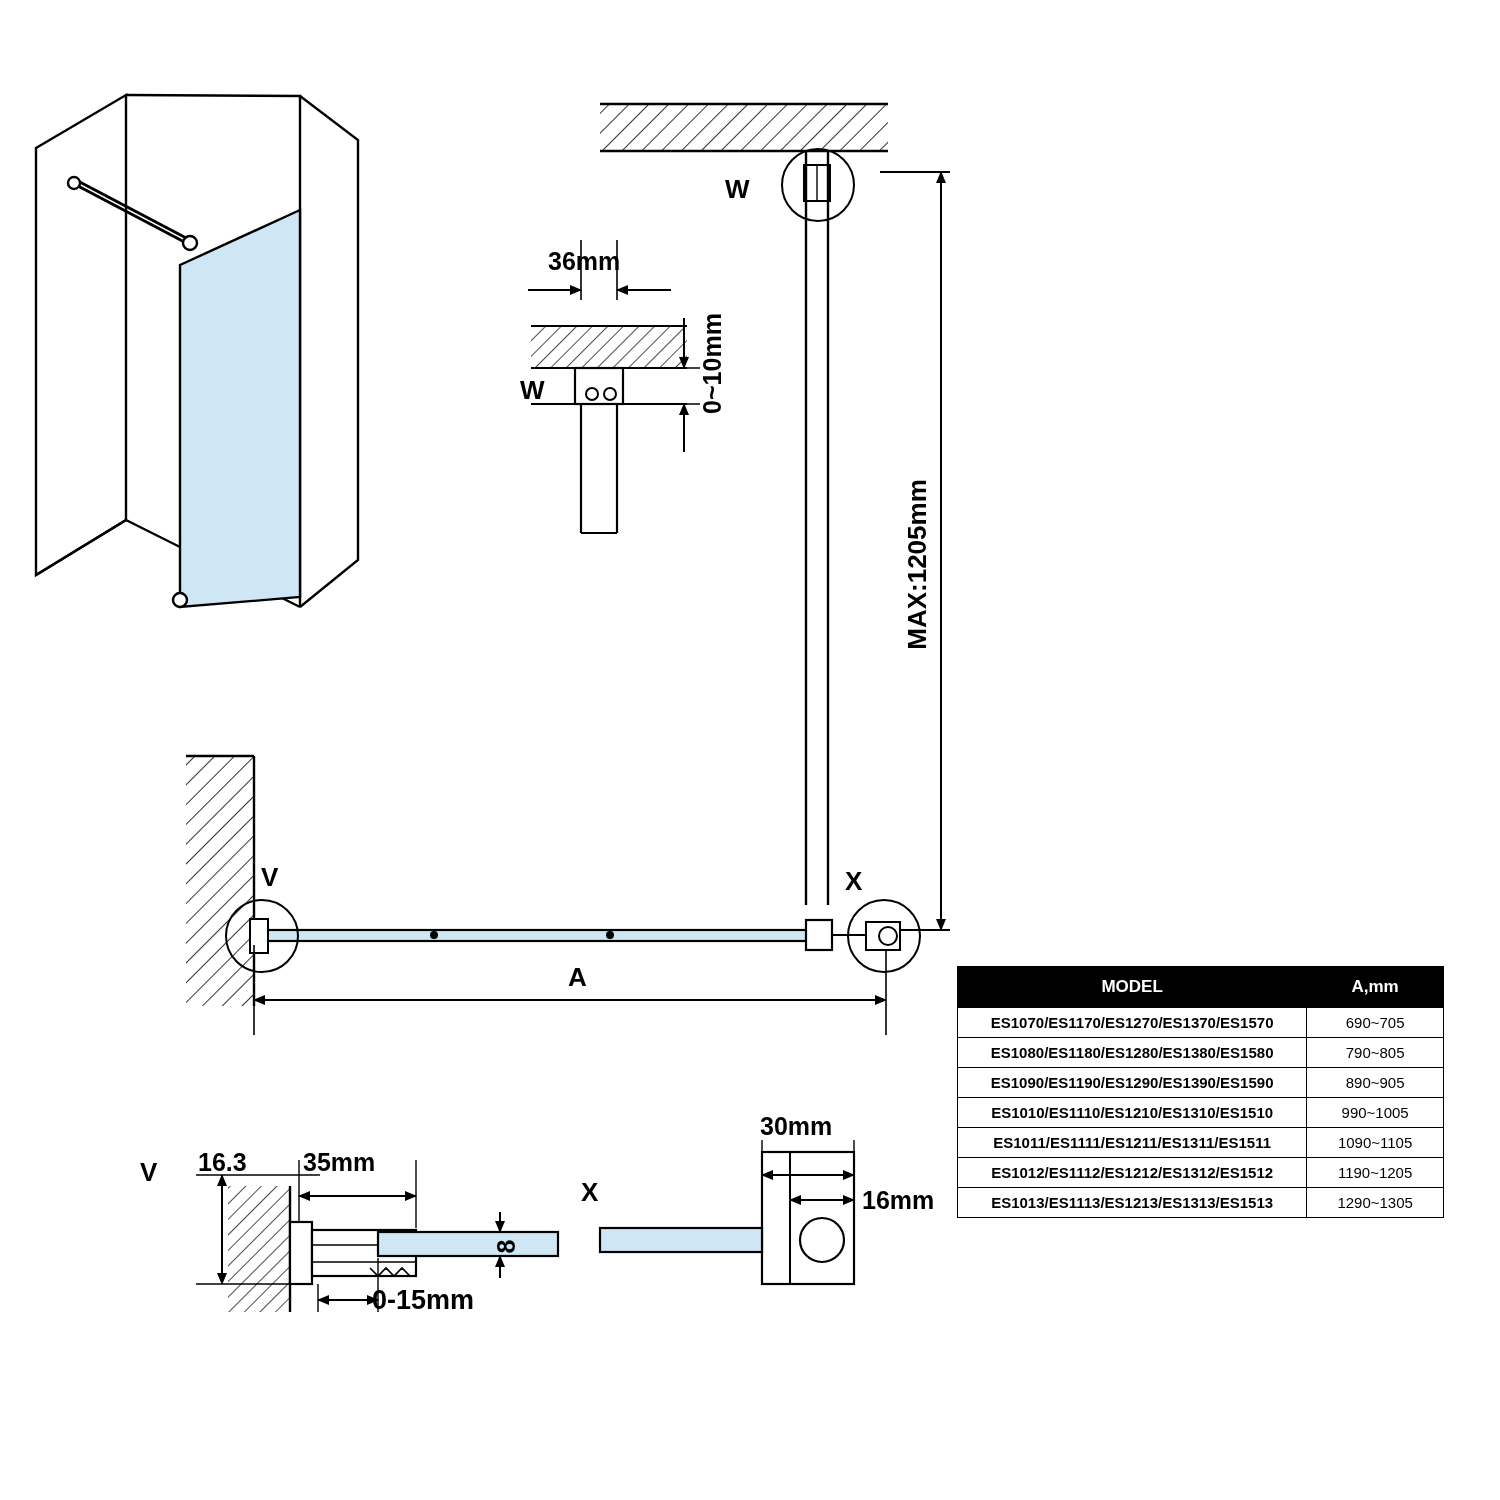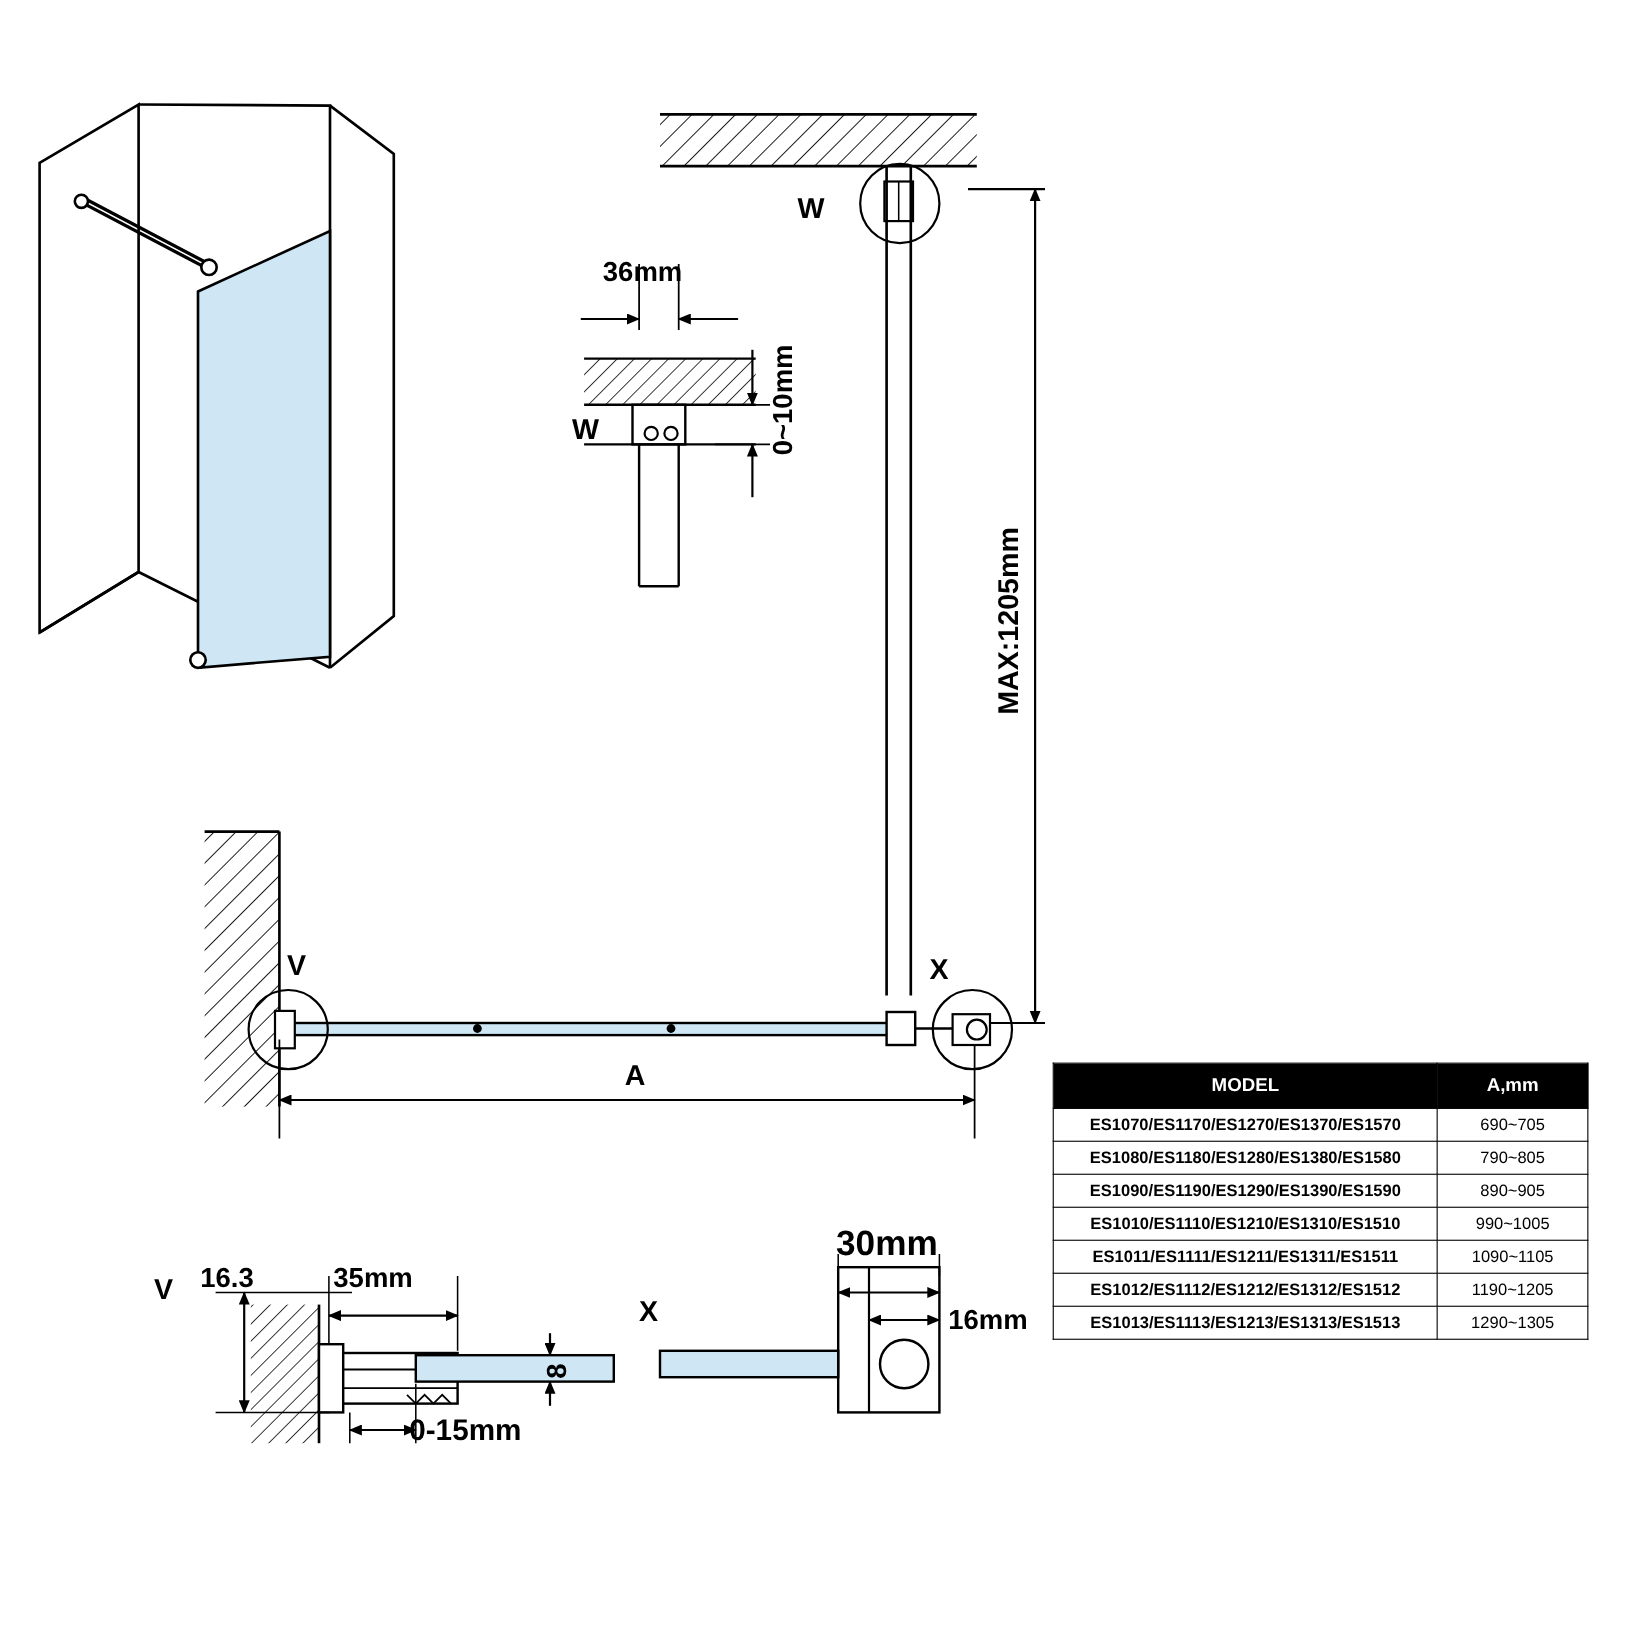--- a/index.html
+++ b/index.html
@@ -174,30 +174,30 @@
   </g>
 </svg>
 
 <div class="lbl" style="left:725px;top:174px;font-size:26px;">W</div>
 <div class="lbl" style="left:520px;top:375px;font-size:26px;">W</div>
 <div class="lbl" style="left:261px;top:862px;font-size:26px;">V</div>
 <div class="lbl" style="left:845px;top:866px;font-size:26px;">X</div>
 <div class="lbl" style="left:140px;top:1157px;font-size:26px;">V</div>
 <div class="lbl" style="left:581px;top:1177px;font-size:26px;">X</div>
 
-<div class="lbl" style="left:548px;top:233px;font-size:25px;">36mm</div>
+<div class="lbl" style="left:548px;top:247px;font-size:25px;">36mm</div>
 <div class="lbl vert" style="left:662px;top:349px;font-size:25px;transform:rotate(-90deg);">0~10mm</div>
 <div class="lbl vert" style="left:832px;top:549px;font-size:26px;transform:rotate(-90deg);">MAX:1205mm</div>
 <div class="lbl" style="left:568px;top:962px;font-size:26px;">A</div>
 
-<div class="lbl" style="left:182px;top:1148px;font-size:25px;">16.3</div>
+<div class="lbl" style="left:198px;top:1148px;font-size:25px;">16.3</div>
 <div class="lbl" style="left:303px;top:1148px;font-size:25px;">35mm</div>
 <div class="lbl vert" style="left:500px;top:1232px;font-size:25px;transform:rotate(-90deg);">8</div>
 <div class="lbl" style="left:372px;top:1285px;font-size:27px;">0-15mm</div>
-<div class="lbl" style="left:760px;top:1112px;font-size:32px;">30mm</div>
+<div class="lbl" style="left:760px;top:1112px;font-size:25px;">30mm</div>
 <div class="lbl" style="left:862px;top:1186px;font-size:25px;text-align:right;">16mm</div>
 
 <table id="spec-table">
   <thead>
     <tr>
       <th>MODEL</th>
       <th>A,mm</th>
     </tr>
   </thead>
   <tbody>

